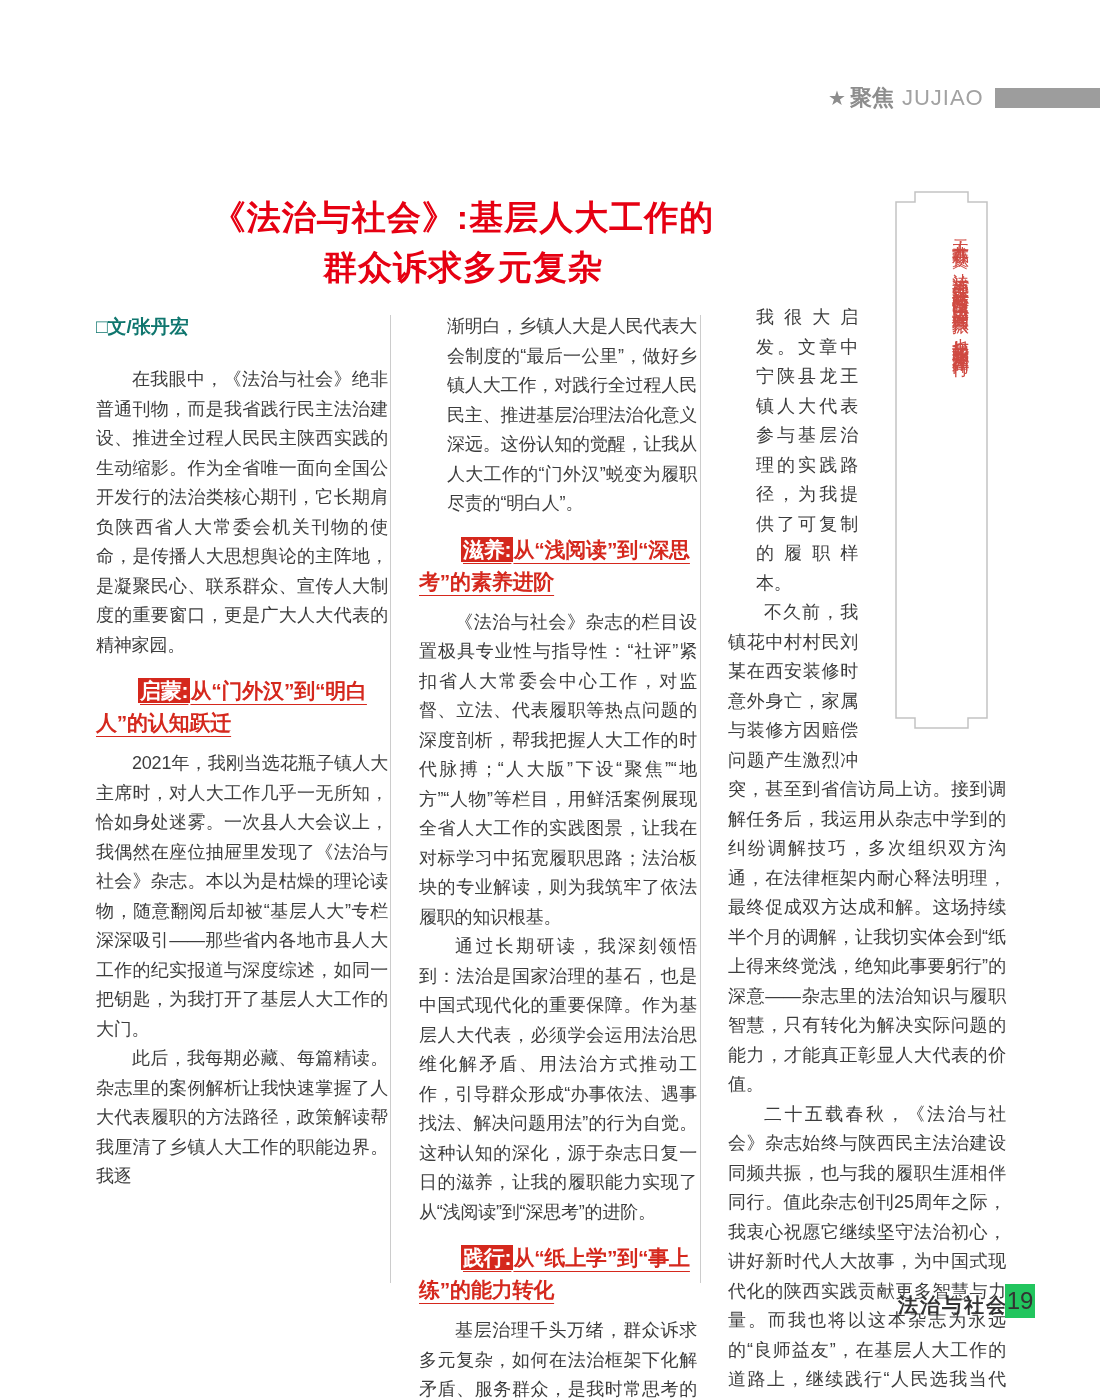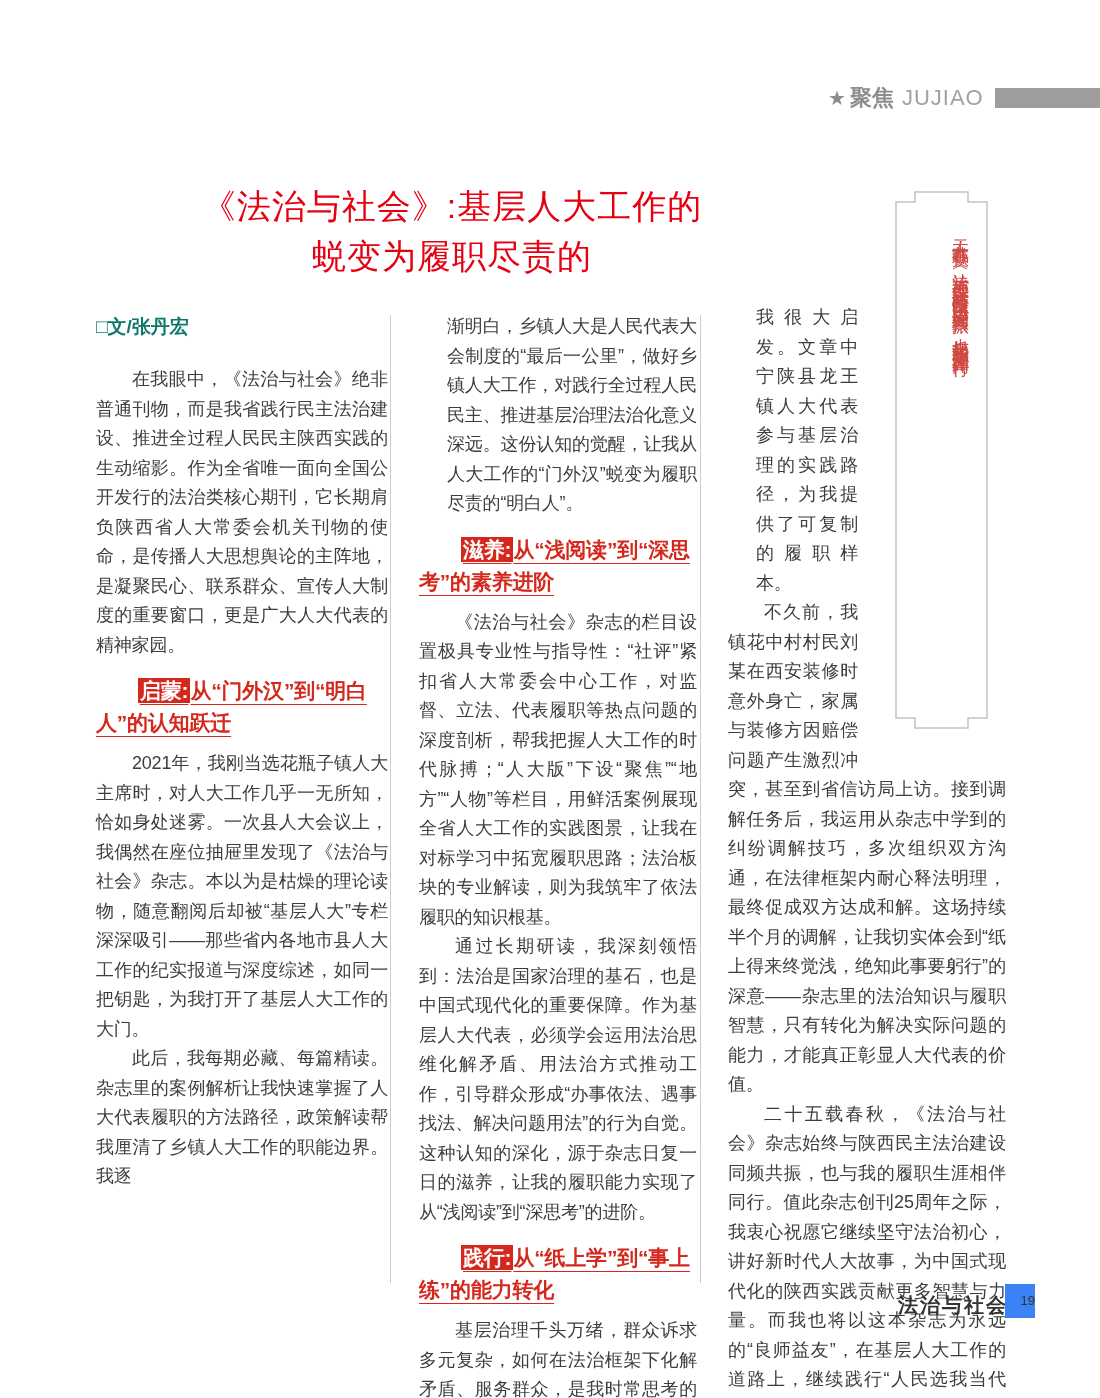--- a/index.html
+++ b/index.html
@@ -9,22 +9,22 @@
     font-family:"Liberation Sans","DejaVu Sans",sans-serif;
   }
   
   .section-tag{position:absolute; left:828px; top:83px; font-size:22px; white-space:nowrap;}
   .section-tag .star{color:#8d8d8d; margin-right:4px; font-size:20px;}
   .section-tag .cn{color:#8d8d8d; font-weight:bold;}
   .section-tag .en{color:#a2a2a2; letter-spacing:1px; margin-left:8px;}
   .header-bar{position:absolute; left:995px; top:88px; width:105px; height:20px; background:#9d9d9d;}
   
   .title{
-    position:absolute; left:140px; top:176px; width:614px; margin:5px;
-    text-align:center; font-size:34px; line-height:50px; font-weight:normal;
+    position:absolute; left:140px; top:176px; width:614px; margin:16px;
+    text-align:center; font-size:34px; line-height:50px; font-weight:bold;
     color:#e60012; letter-spacing:1px;
   }
   
   .byline{position:absolute; left:96px; top:314px; font-size:19px; font-weight:bold; color:#0f766e;}
   
   .col{position:absolute; font-size:18px; line-height:29.5px; color:#3d3d3d;
        text-align:justify; letter-spacing:-0.2px;}
   .col p{margin:0; text-indent:2em;}
   .col p.cont{text-indent:0;margin-left:28px;}
   .col1{left:96px;  top:365px; width:292px;}
@@ -46,36 +46,36 @@
   .pq-text{
     position:absolute; top:16px; bottom:14px; left:16px; right:16px;
     writing-mode:vertical-rl; text-orientation:mixed;
     font-size:17px; line-height:38px; letter-spacing:2px;
     color:#cf4a42; text-indent:1.5em; text-align:left;
   }
   
   .author-note{margin-top:8px; text-align:right; font-weight:bold; font-size:18px; color:#2f2f2f; text-indent:0;}
   
   .footer-title{position:absolute; left:898px; top:1292px; font-size:20px; font-weight:bold; letter-spacing:2px; color:#333333;}
-  .footer-page{position:absolute; left:1005px; top:1284px; width:30px; height:34px; background:#3b82f6;
-               text-align:right; line-height:34px; font-size:13px; color:#333333;}
+  .footer-page{position:absolute; left:1005px; top:1284px; width:30px; height:34px; background:#22c55e;
+               text-align:center; line-height:34px; font-size:24px; color:#333333;}
 </style>
 </head>
 <body>
 
 <div class="page">
 
   <div class="section-tag">
     <span class="star">★</span><span class="cn">聚焦</span><span class="en">JUJIAO</span>
   </div>
   <div class="header-bar"></div>
 
   <h1 class="title">
     <span>《法治与社会》:基层人大工作的</span><br>
-    <span>蜕变为履职尽责的</span>
+    <span>群众诉求多元复杂</span>
   </h1>
 
   <div class="byline">□文/张丹宏</div>
 
   <div class="vrule vrule-1"></div>
   <div class="vrule vrule-2"></div>
 
   <div class="col col1">
     <p>在我眼中，《法治与社会》绝非普通刊物，而是我省践行民主法治建设、推进全过程人民民主陕西实践的生动缩影。作为全省唯一面向全国公开发行的法治类核心期刊，它长期肩负陕西省人大常委会机关刊物的使命，是传播人大思想舆论的主阵地，是凝聚民心、联系群众、宣传人大制度的重要窗口，更是广大人大代表的精神家园。</p>
     <h2 class="sec-head"><span class="label">启蒙:</span><span>从“门外汉”到“明白人”的认知跃迁</span></h2>

